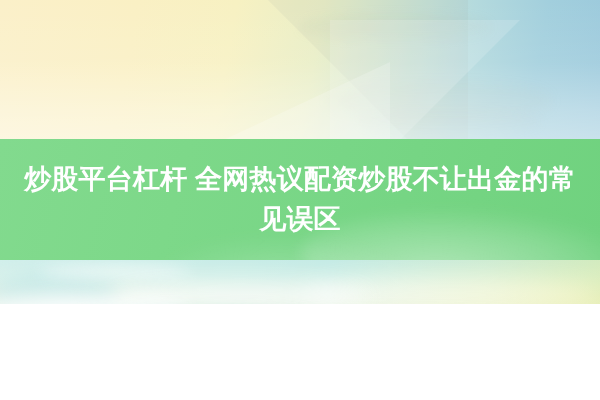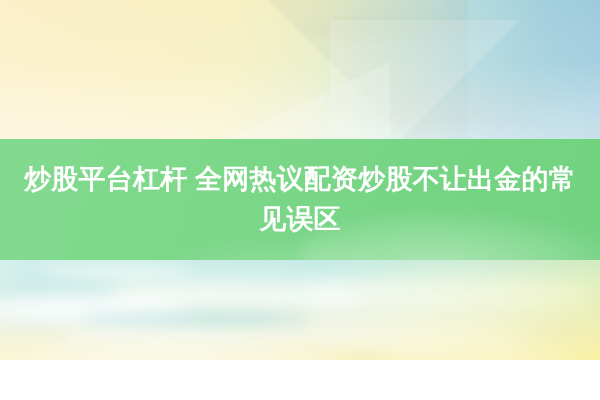--- a/index.html
+++ b/index.html
@@ -7,21 +7,21 @@
     padding: 0;
     background: #ffffff;
   }
   body {
     font-family: "Liberation Sans", "DejaVu Sans", sans-serif;
   }
 
   #banner {
     position: relative;
     width: 600px;
-    height: 360px;
+    height: 304px;
     overflow: hidden;
     background: #ffffff;
   }
 
   
   .top-panel {
     position: absolute;
     left: 0;
     top: 0;
     width: 600px;

